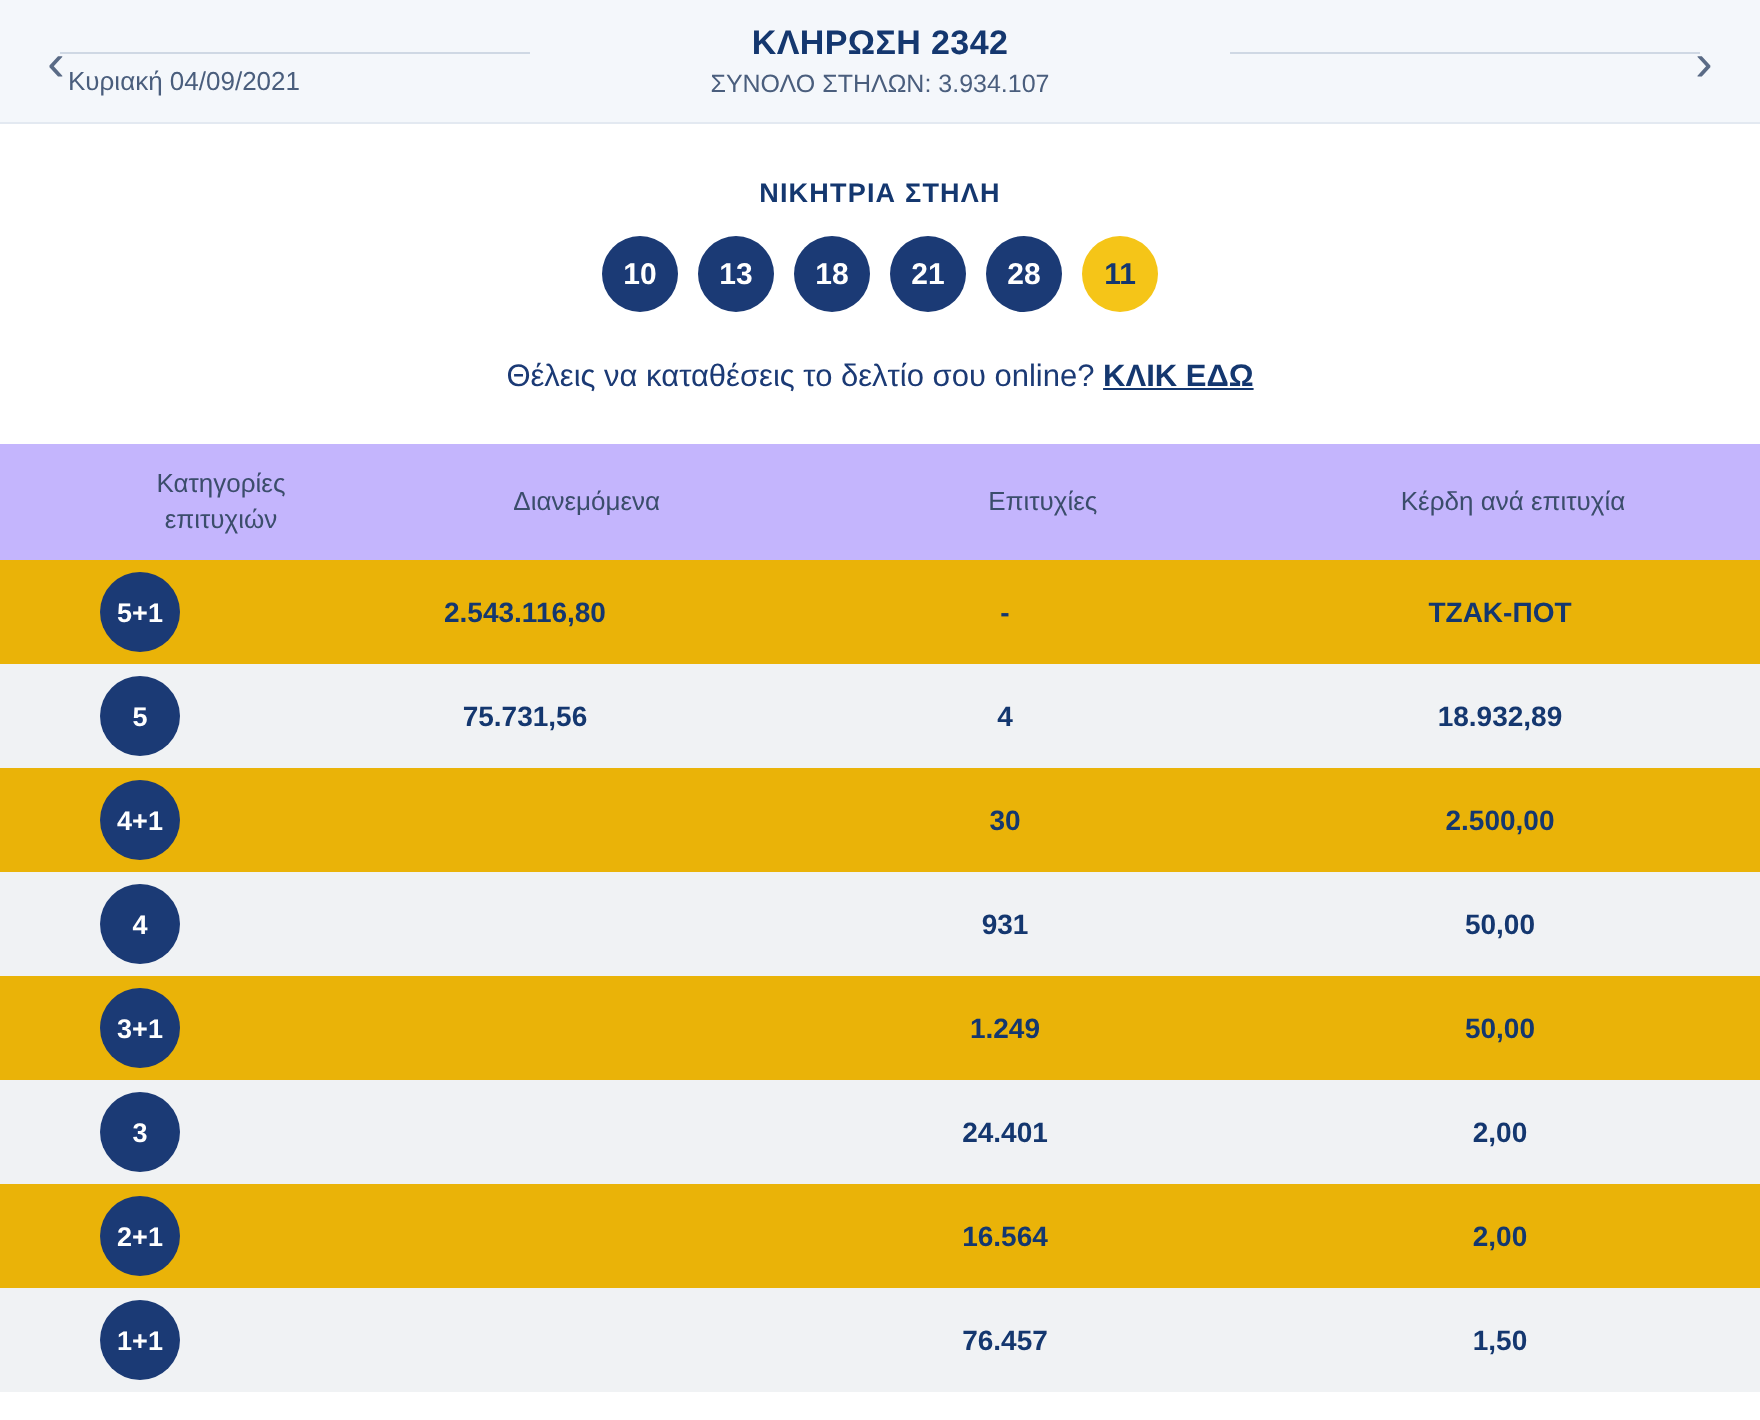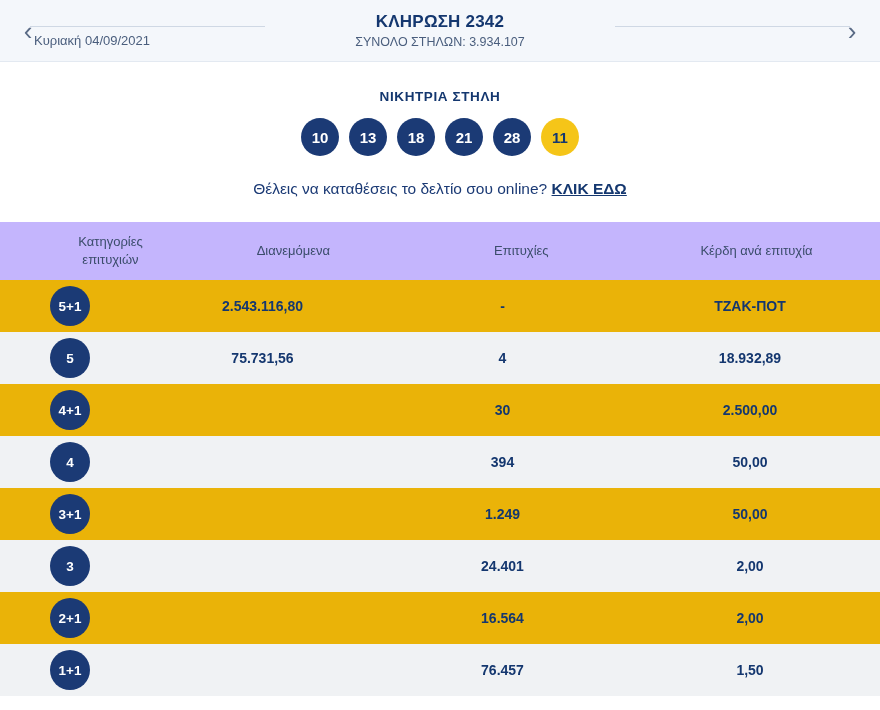--- a/index.html
+++ b/index.html
@@ -248,21 +248,21 @@
     <div class="c-dist"></div>
     <div class="c-wins">30</div>
     <div class="c-prize">2.500,00</div>
   </div>
 
   <div class="row even">
     <div class="c-cat">
         <span class="cat-badge">4</span>
       </div>
     <div class="c-dist"></div>
-    <div class="c-wins">394</div>
+    <div class="c-wins">931</div>
     <div class="c-prize">50,00</div>
   </div>
 
   <div class="row odd">
     <div class="c-cat">
         <span class="cat-badge">3+1</span>
       </div>
     <div class="c-dist"></div>
     <div class="c-wins">1.249</div>
     <div class="c-prize">50,00</div>

